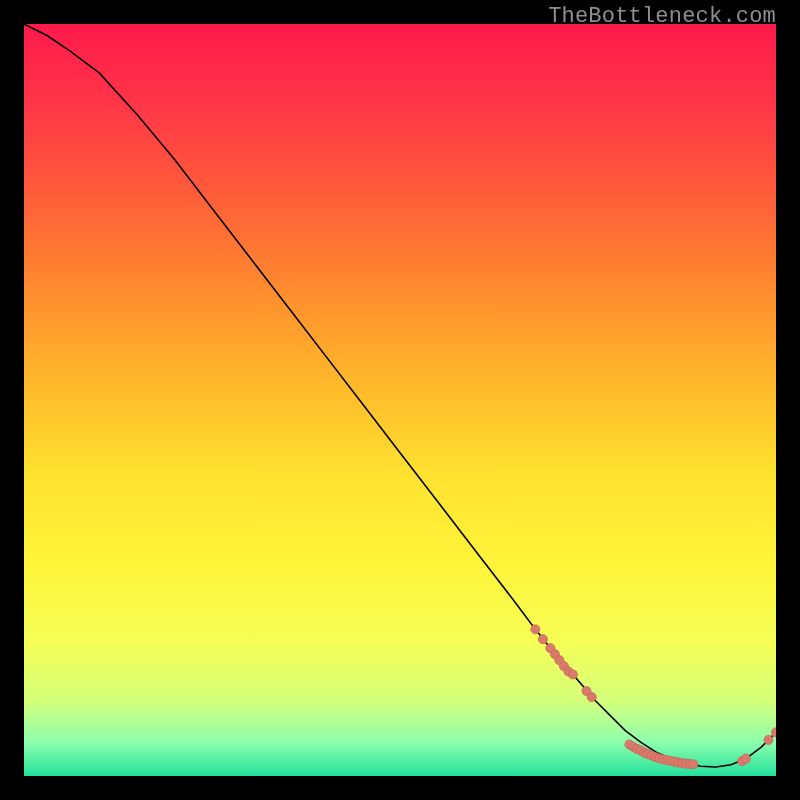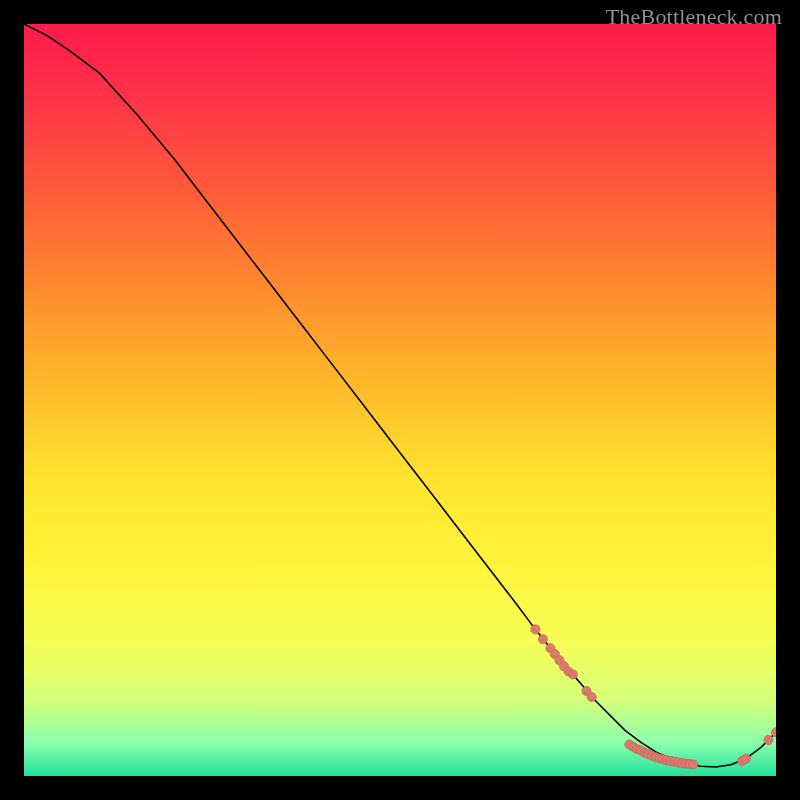--- a/index.html
+++ b/index.html
@@ -1,22 +1,22 @@
 <!DOCTYPE html>
 <html><head>
 <meta charset="utf-8">
 <style>
   * { margin: 0; padding: 0; box-sizing: border-box; }
   html, body { width: 800px; height: 800px; background: #000; overflow: hidden; }
   .stage { position: relative; width: 800px; height: 800px; background: #000; }
   .watermark {
     position: absolute;
     top: 4px;
-    right: 18px;
-    font-family: Liberation Serif, serif;
+    right: 24px;
+    font-family: Liberation Mono, monospace;
     font-size: 22px;
     color: #8f8f8f;
     letter-spacing: 0.2px;
   }
   .plot {
     position: absolute;
     left: 24px;
     top: 24px;
     width: 752px;
     height: 752px;

